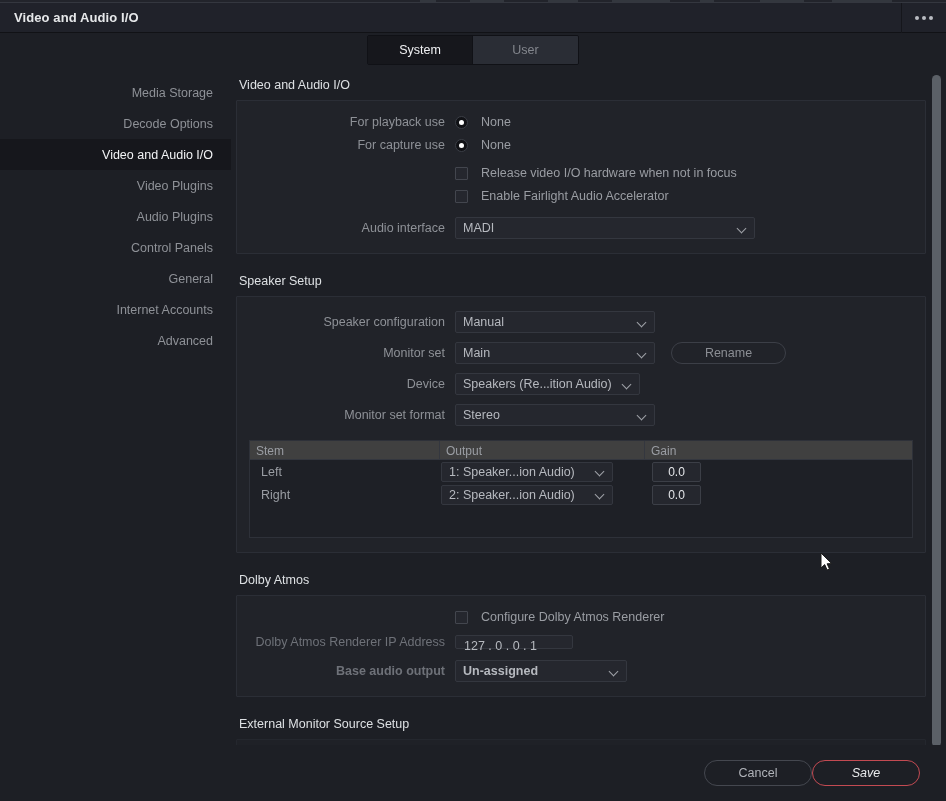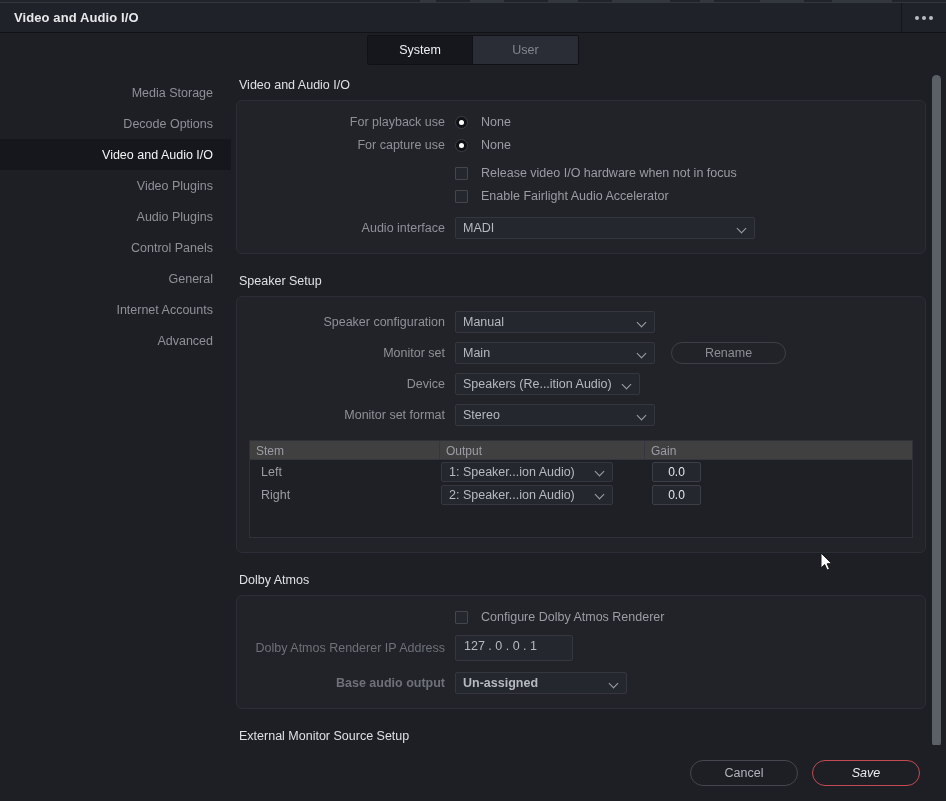--- a/index.html
+++ b/index.html
@@ -152,21 +152,21 @@
   .sec-title {
     font-size: 12.5px;
     color: #dde0e3;
     margin: 0 0 8px 3px;
   }
   .sec-title.gap { margin-top: 20px; }
 
   .panel {
     border: 1px solid #2b2e36;
     background: #212329;
-    border-radius: 6px;
+    border-radius: 1px;
     padding: 14px 0;
   }
 
   
   .row {
     display: flex;
     align-items: center;
     margin-bottom: 9px;
   }
   .row:last-child { margin-bottom: 0; }
@@ -308,21 +308,21 @@
     font-size: 12px;
     font-family: inherit;
     text-align: center;
     line-height: 18px;
     cursor: text;
   }
   .tbl-pad { height: 31px; }
 
   
   .ipfld {
-    width: 118px; height: 26px;
+    width: 118px; height: 14px;
     background: #25272e;
     border: 1px solid #34373f;
     border-radius: 2px;
     color: #b6b9bf;
     font-size: 12.5px;
     font-family: inherit;
     padding: 0 8px;
     line-height: 20px;
     cursor: text;
   }
@@ -363,21 +363,20 @@
 
   
   .footer {
     position: absolute;
     bottom: 0; left: 0;
     width: 946px; height: 56px;
     display: flex;
     align-items: center;
     justify-content: flex-end;
     padding-right: 26px;
-    gap: 14px;
     background: #1d1f25;
   }
   .fbtn {
     width: 108px; height: 26px;
     border-radius: 13px;
     background: transparent;
     font-size: 12.5px;
     font-family: inherit;
     cursor: pointer;
     border: 1px solid #44474f;

